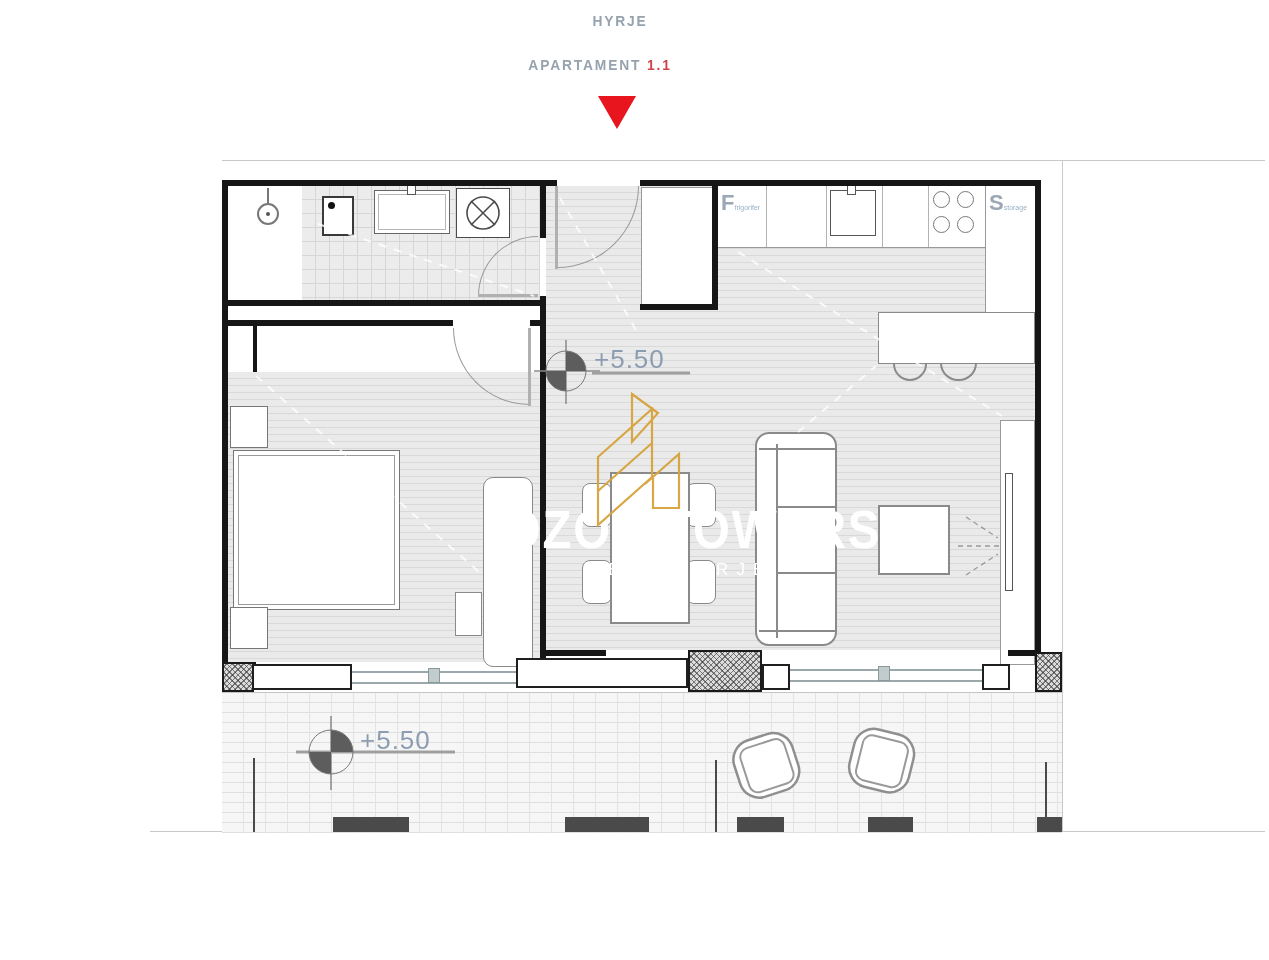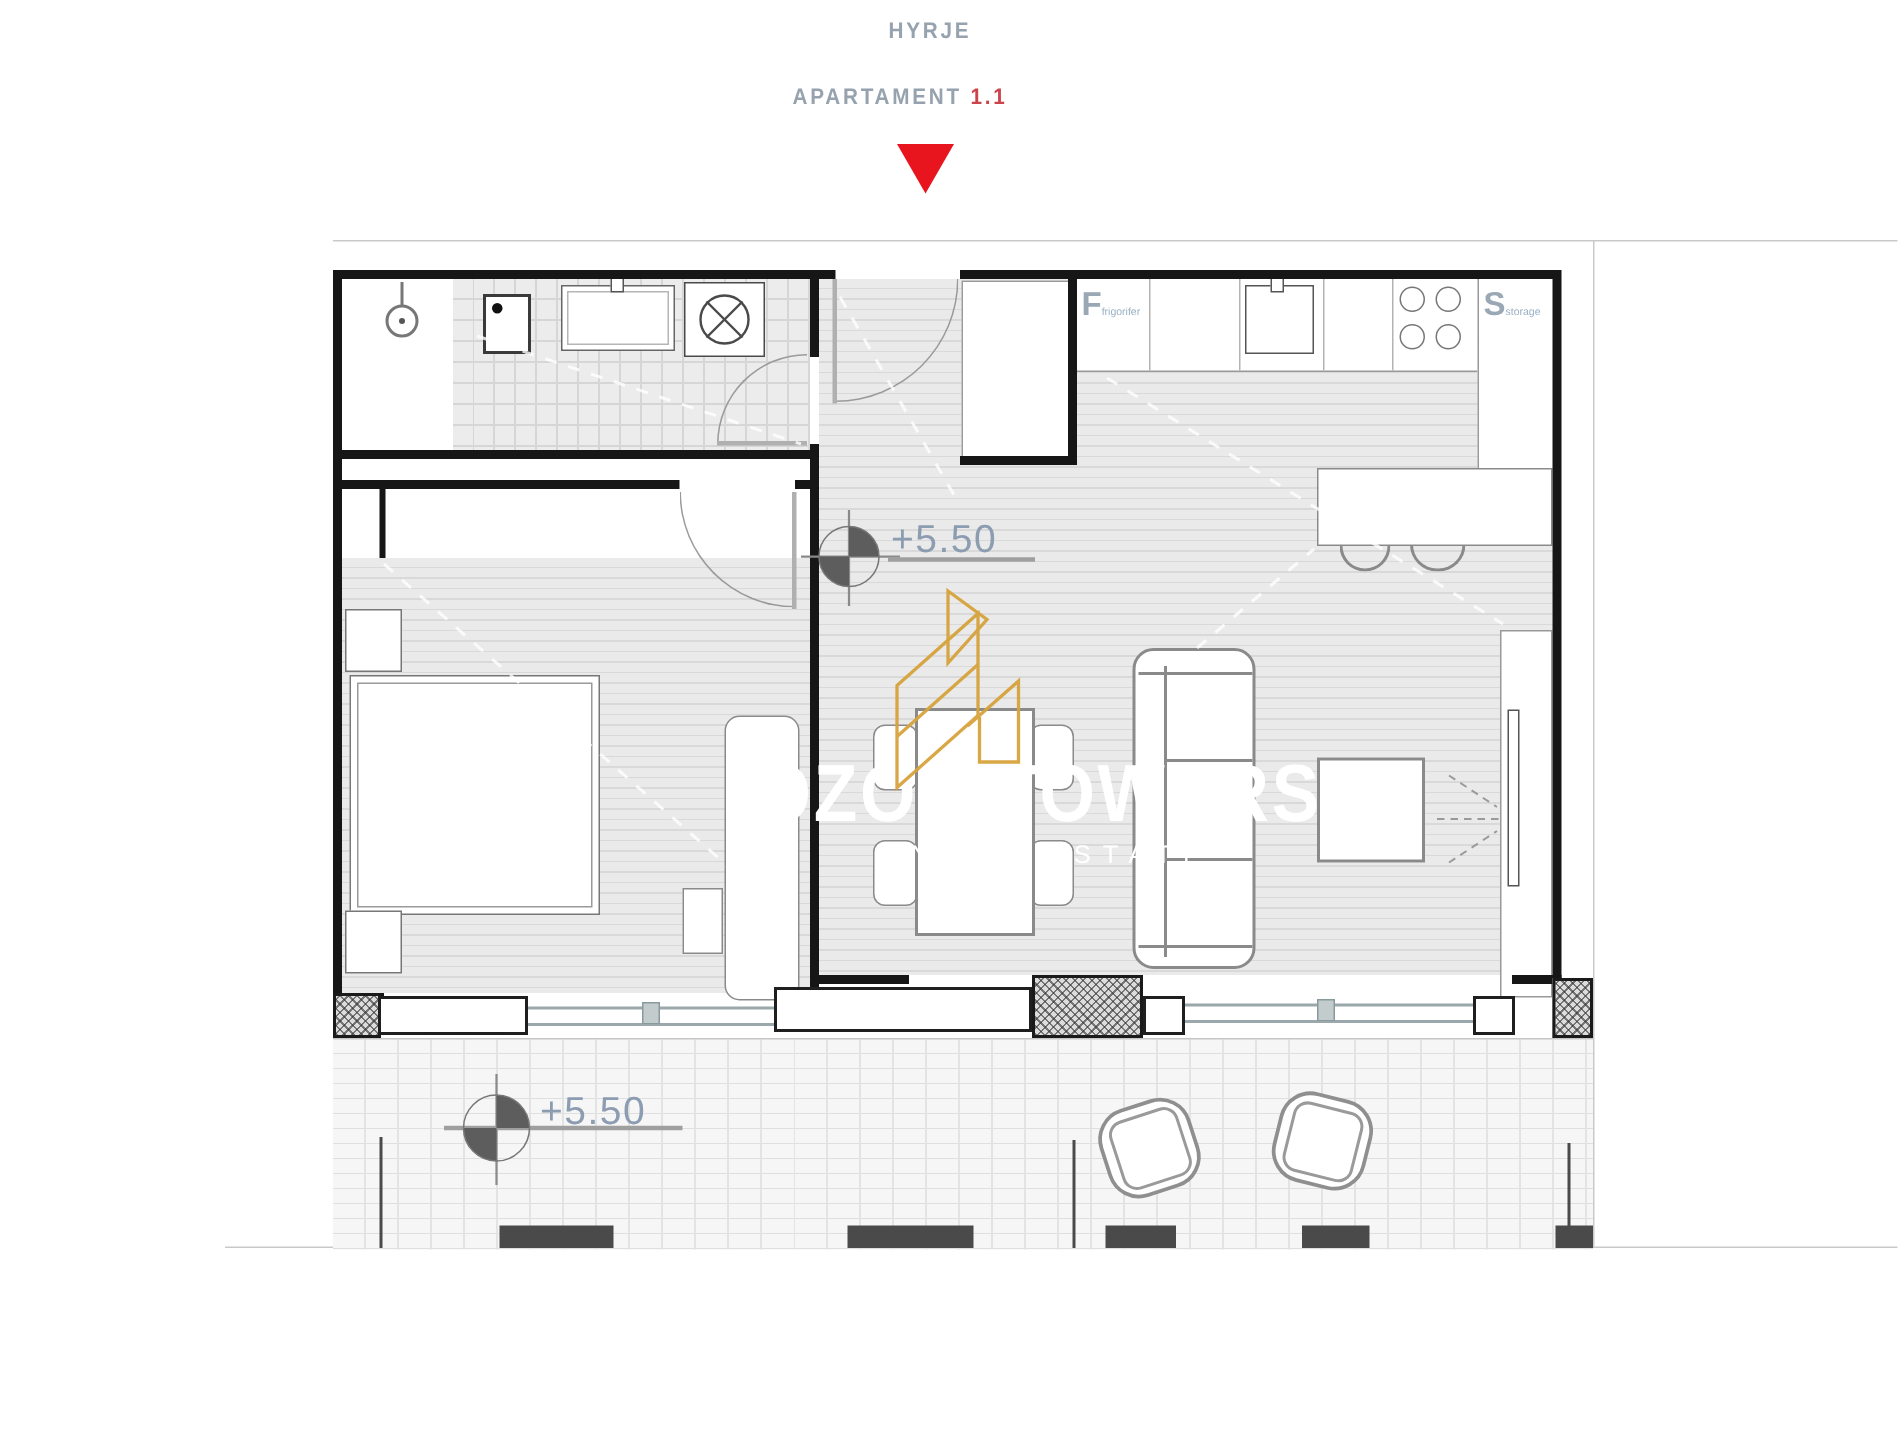--- a/index.html
+++ b/index.html
@@ -148,21 +148,21 @@
   <div class="post" style="left:333px;top:817px;width:76px;height:15px;"></div>
   <div class="post" style="left:565px;top:817px;width:84px;height:15px;"></div>
   <div class="post" style="left:737px;top:817px;width:47px;height:15px;"></div>
   <div class="post" style="left:868px;top:817px;width:45px;height:15px;"></div>
   <div class="post" style="left:1037px;top:817px;width:25px;height:15px;"></div>
 
   <div class="elev" style="left:594px;top:344px;">+5.50</div>
   <div class="elev" style="left:360px;top:725px;">+5.50</div>
 
   <div class="wm-brand" style="left:478px;top:498px;">OZON TOWERS</div>
-  <div class="wm-tag" style="left:588px;top:560px;">HYRJE ESTATE</div>
+  <div class="wm-tag" style="left:588px;top:560px;">REAL HYRJE</div>
 
   <svg class="overlay" width="1269" height="960" viewBox="0 0 1269 960">
 
     <g stroke="#ffffff" stroke-width="2" stroke-dasharray="8 8" opacity="0.8">
       <line x1="318" y1="224" x2="534" y2="296"></line>
       <line x1="560" y1="198" x2="636" y2="330"></line>
       <line x1="738" y1="252" x2="1002" y2="416"></line>
       <line x1="256" y1="376" x2="520" y2="608"></line>
       <line x1="798" y1="432" x2="876" y2="366"></line>
     </g>

